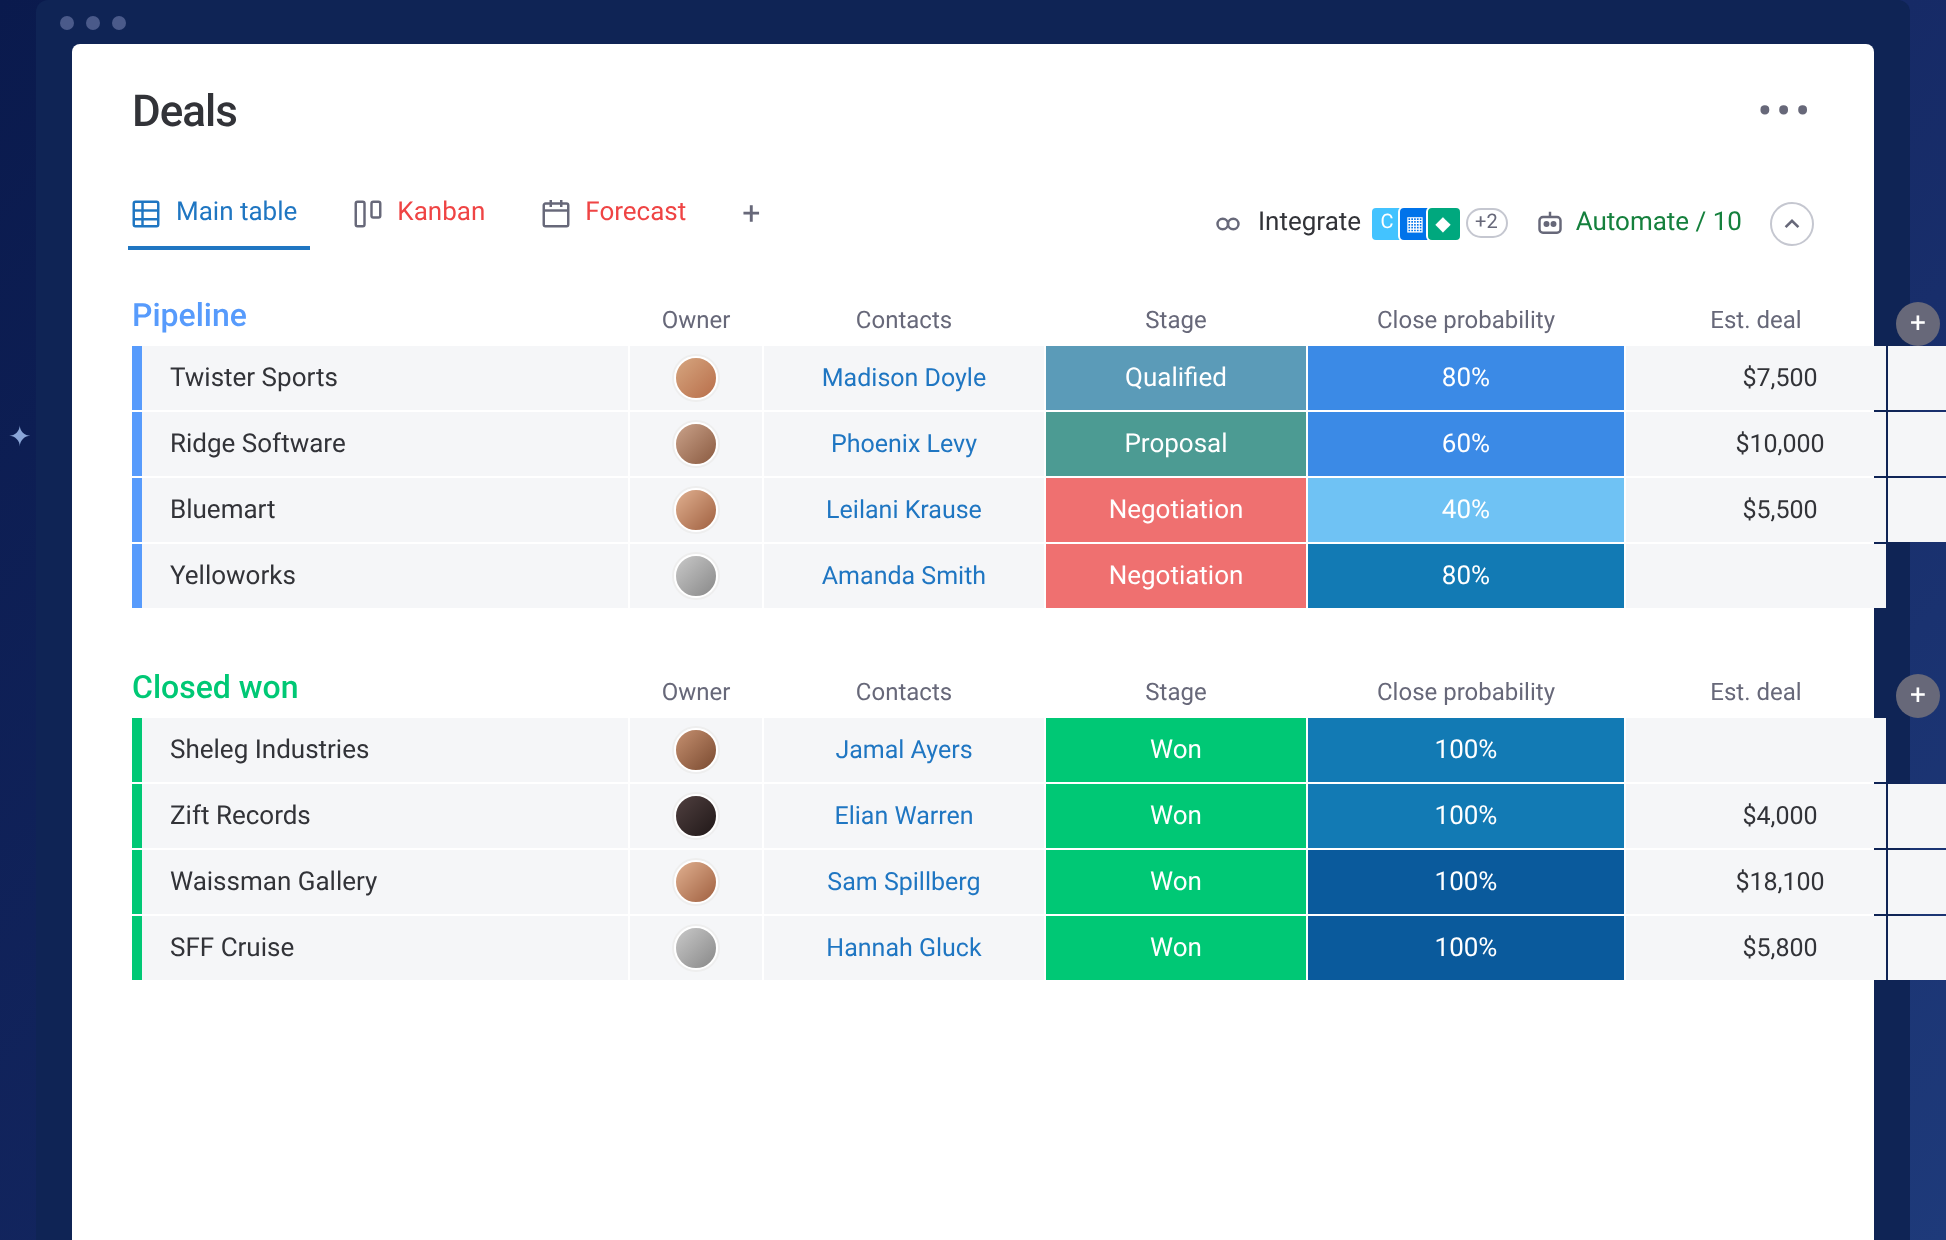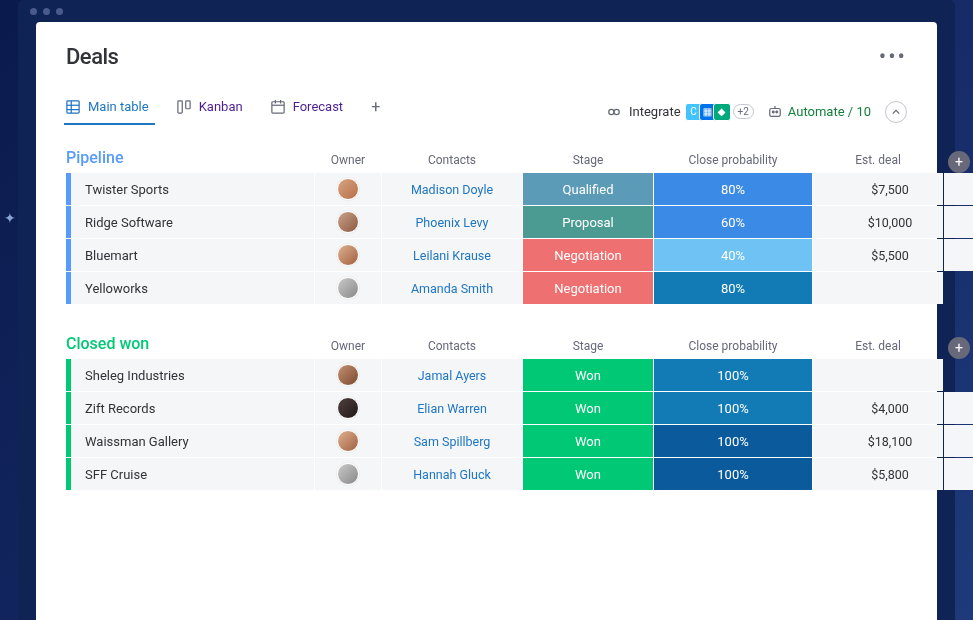--- a/index.html
+++ b/index.html
@@ -6,21 +6,21 @@
   html, body { width: 973px; height: 620px; font-family: -apple-system, BlinkMacSystemFont, "Segoe UI", Roboto, Arial, sans-serif; background: linear-gradient(135deg, #0a1a4d 0%, #162a66 60%, #1e3a7a 100%); overflow: hidden; }
   .window { position: absolute; left: 18px; top: 0; right: 18px; bottom: 0; background: #0f2455; border-radius: 6px 6px 0 0; }
   .titlebar { height: 22px; display: flex; align-items: center; padding-left: 12px; gap: 6px; }
   .dot { width: 7px; height: 7px; border-radius: 50%; background: #4a5a8a; }
   .panel { position: absolute; left: 18px; top: 22px; right: 18px; bottom: 0; background: #fff; border-radius: 4px 4px 0 0; padding: 22px 30px 20px 30px; }
   .header-row { display: flex; align-items: center; justify-content: space-between; }
   .page-title { font-size: 22px; font-weight: 500; color: #323338; letter-spacing: -0.5px; }
   .more-dots { color: #676879; font-size: 22px; letter-spacing: 2px; cursor: pointer; }
 
   .view-row { display: flex; align-items: center; margin-top: 28px; gap: 28px; position: relative; }
-  .view-tab { display: flex; align-items: center; gap: 8px; font-size: 13px; color: #4c1d95; cursor: pointer; padding-bottom: 10px; position: relative; }
+  .view-tab { display: flex; align-items: center; gap: 8px; font-size: 13px; color: #ef4444; cursor: pointer; padding-bottom: 10px; position: relative; }
   .view-tab.active { color: #1f76c2; }
   .view-tab.active::after { content: ""; position: absolute; left: -2px; right: -6px; bottom: -1px; height: 2px; background: #1f76c2; }
   .view-tab svg { stroke: #676879; }
   .view-tab.active svg { stroke: #1f76c2; }
   .plus-view { color: #676879; font-size: 16px; cursor: pointer; padding-bottom: 10px; }
   .view-right { margin-left: auto; display: flex; align-items: center; gap: 14px; }
   .integrate-cluster { display: flex; align-items: center; gap: 8px; font-size: 13px; color: #323338; }
   .integ-icons { display: inline-flex; align-items: center; }
   .integ-ico { width: 18px; height: 18px; border-radius: 3px; margin-left: -4px; border: 1px solid #fff; display: inline-flex; align-items: center; justify-content: center; font-size: 10px; color: #fff; }
   .integ-ico.a { background: #43c3ff; }

